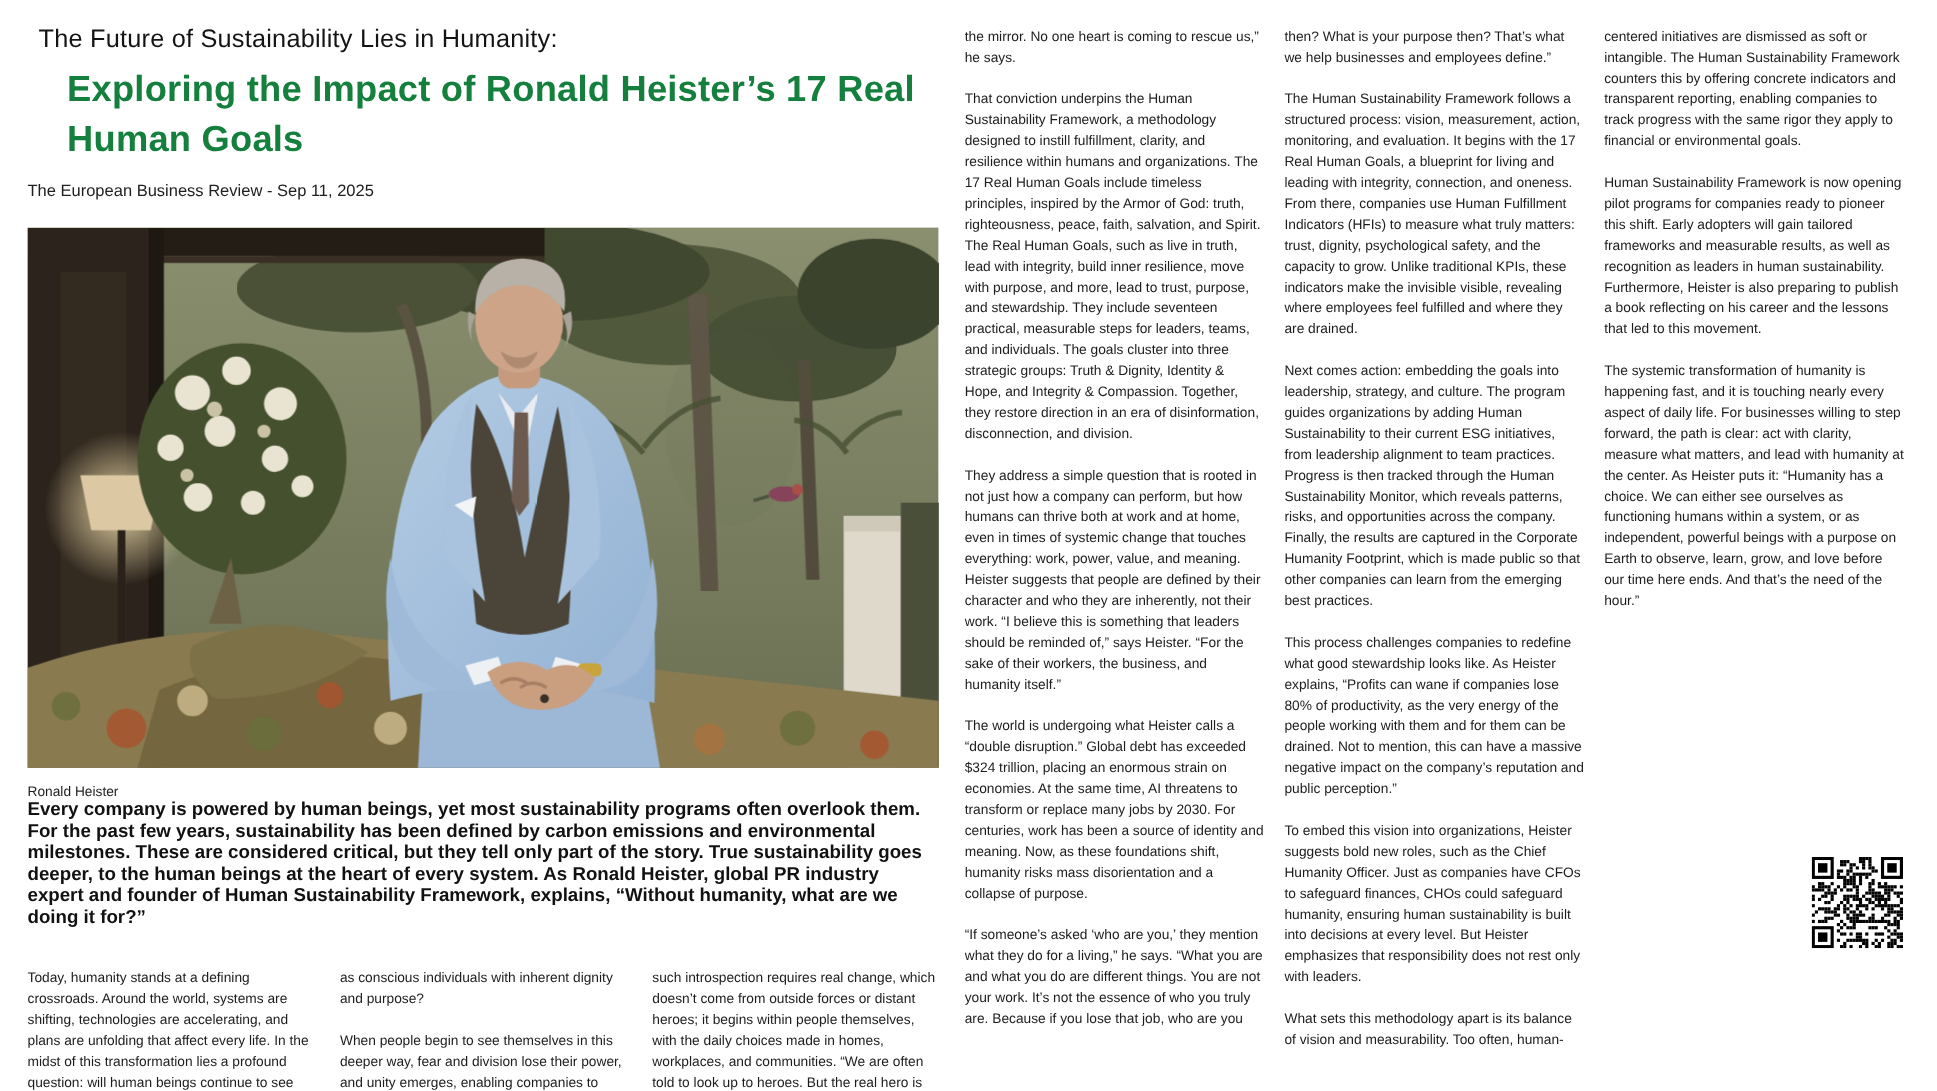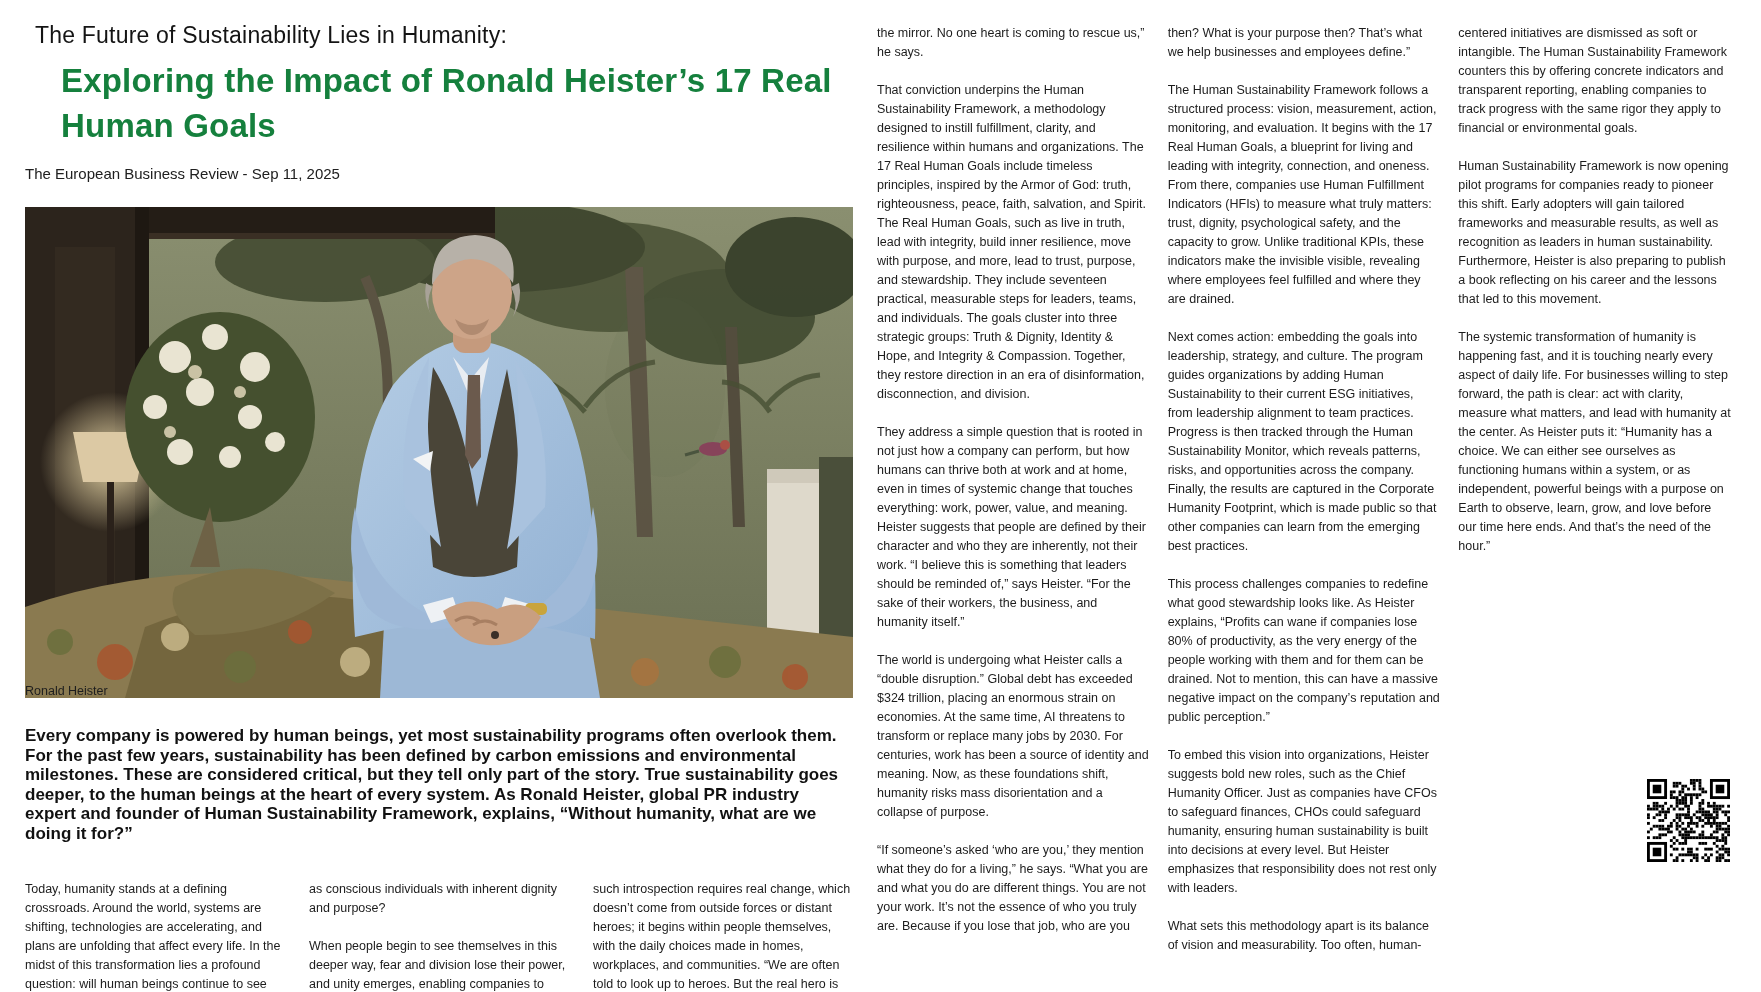--- a/index.html
+++ b/index.html
@@ -5,21 +5,21 @@
   html,body{margin:0;padding:0;background:#ffffff;}
   body{width:1761px;height:992px;position:relative;overflow:hidden;
        font-family:"Liberation Sans","DejaVu Sans",sans-serif;color:#1c1c1c;}
   .abs{position:absolute;}
   
   .kicker{left:35px;top:22px;width:830px;font-size:23px;font-weight:400;color:#141414;letter-spacing:.2px;}
   .headline{left:25px;top:58px;width:845px;font-size:33px;line-height:45px;font-weight:700;color:#15803d;letter-spacing:.2px;margin-left:36px;}
   .byline{left:25px;top:165px;width:600px;font-size:15px;color:#202020;}
   
   .photo{left:25px;top:207px;width:828px;height:491px;overflow:hidden;background:#6f7558;}
-  .caption{left:25px;top:684px;font-size:12.5px;color:#1e1e1e;}
+  .caption{left:25px;top:713px;font-size:12.5px;color:#1e1e1e;}
   
   .intro{left:25px;top:726px;width:828px;font-size:17px;line-height:19.5px;font-weight:700;color:#111;}
   .cols{overflow:hidden;}
   .cols p{margin:0 0 19px 0;}
   .left-cols{left:25px;top:848px;width:828px;height:138px;column-count:3;column-gap:24px;
              font-size:12.5px;line-height:19px;font-weight:500;margin-top:32px;}
   .right-cols{left:877px;top:24px;width:854px;height:942px;column-count:3;column-gap:18px;column-fill:auto;
               font-size:12.5px;line-height:19px;font-weight:500;}
   
   .qr{left:1647px;top:779px;width:83px;height:83px;}

